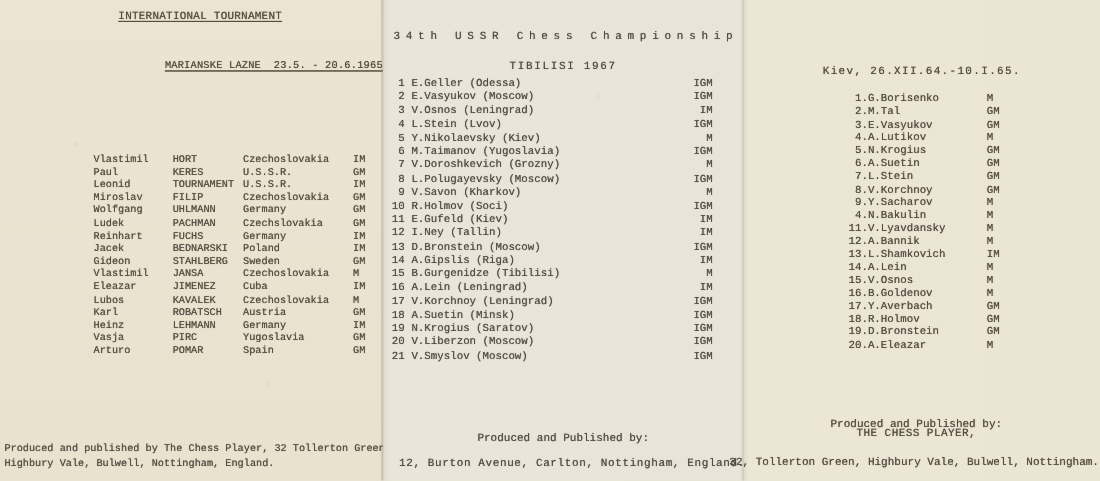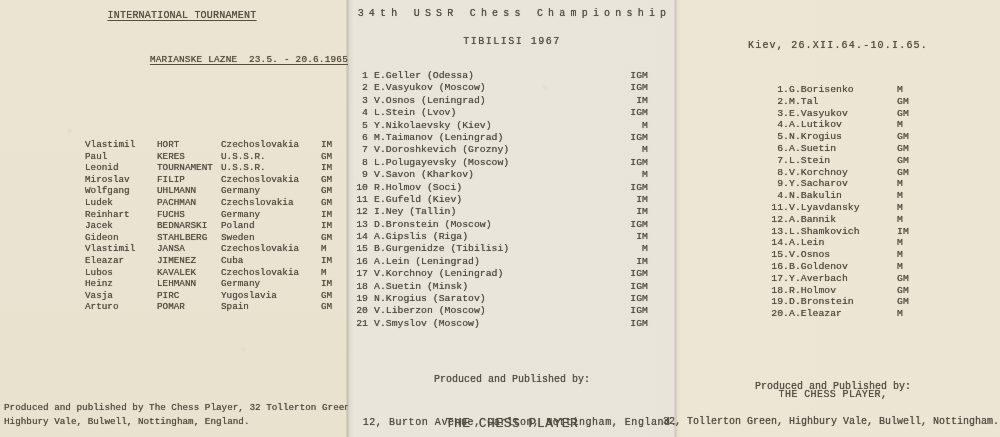--- a/index.html
+++ b/index.html
@@ -28,21 +28,21 @@
       radial-gradient(circle at 40% 60%, rgba(190,175,145,0.08) 0 2px, transparent 3px),
       linear-gradient(90deg,#e3ddcb 0px,#ece6d5 5px,#ebe5d4 100%);
   }
   .seam{position:absolute;top:0;height:437px;width:3px;pointer-events:none;}
   .seam-1{left:346px;background:linear-gradient(90deg,rgba(120,110,90,0.10),rgba(120,110,90,0.28),rgba(120,110,90,0.05));}
   .seam-2{left:674px;background:linear-gradient(90deg,rgba(120,110,90,0.08),rgba(120,110,90,0.22),rgba(120,110,90,0.04));}
 
   .ink{color:#534d42;text-shadow:0 0 0.7px rgba(70,62,48,0.75);}
   .abs{position:absolute;}
   .underlined{text-decoration:underline;text-underline-offset:2px;}
-  .centered{left:0;right:0;text-align:center;}
+  .centered{left:0;right:0;text-align:center;margin-top:20px;}
   .pre{white-space:pre;}
 
   
   .lp-title{top:10px;font-size:10px;letter-spacing:0.2px;left:16px;right:0;text-align:center;}
   .lp-subtitle{top:54px;font-size:9.4px;letter-spacing:0.2px;left:16px;right:0;text-align:right;}
   .lp-list{top:139px;left:85px;font-size:9.3px;}
   .lp-row{display:flex;height:11.6px;line-height:11.6px;}
   .lp-row .fn{width:72px;}
   .lp-row .ln{width:64px;}
   .lp-row .co{width:100px;}
@@ -158,20 +158,26 @@
         <span class="ti">IM</span>
       </div>
 
       <div class="lp-row">
         <span class="fn">Lubos</span>
         <span class="ln">KAVALEK</span>
         <span class="co">Czechoslovakia</span>
         <span class="ti">M</span>
       </div>
 
+      <div class="lp-row">
+        <span class="fn">Karl</span>
+        <span class="ln">ROBATSCH</span>
+        <span class="co">Austria</span>
+        <span class="ti">GM</span>
+      </div>
 
       <div class="lp-row">
         <span class="fn">Heinz</span>
         <span class="ln">LEHMANN</span>
         <span class="co">Germany</span>
         <span class="ti">IM</span>
       </div>
 
       <div class="lp-row">
         <span class="fn">Vasja</span>
@@ -221,21 +227,21 @@
       </div>
 
       <div class="mp-row">
         <span class="num">5</span>
         <span class="nm">Y.Nikolaevsky (Kiev)</span>
         <span class="ti">M</span>
       </div>
 
       <div class="mp-row">
         <span class="num">6</span>
-        <span class="nm">M.Taimanov (Leningrad)</span>
+        <span class="nm">M.Taimanov (Yugoslavia)</span>
         <span class="ti">IGM</span>
       </div>
 
       <div class="mp-row">
         <span class="num">7</span>
         <span class="nm">V.Doroshkevich (Grozny)</span>
         <span class="ti">M</span>
       </div>
 
       <div class="mp-row">

